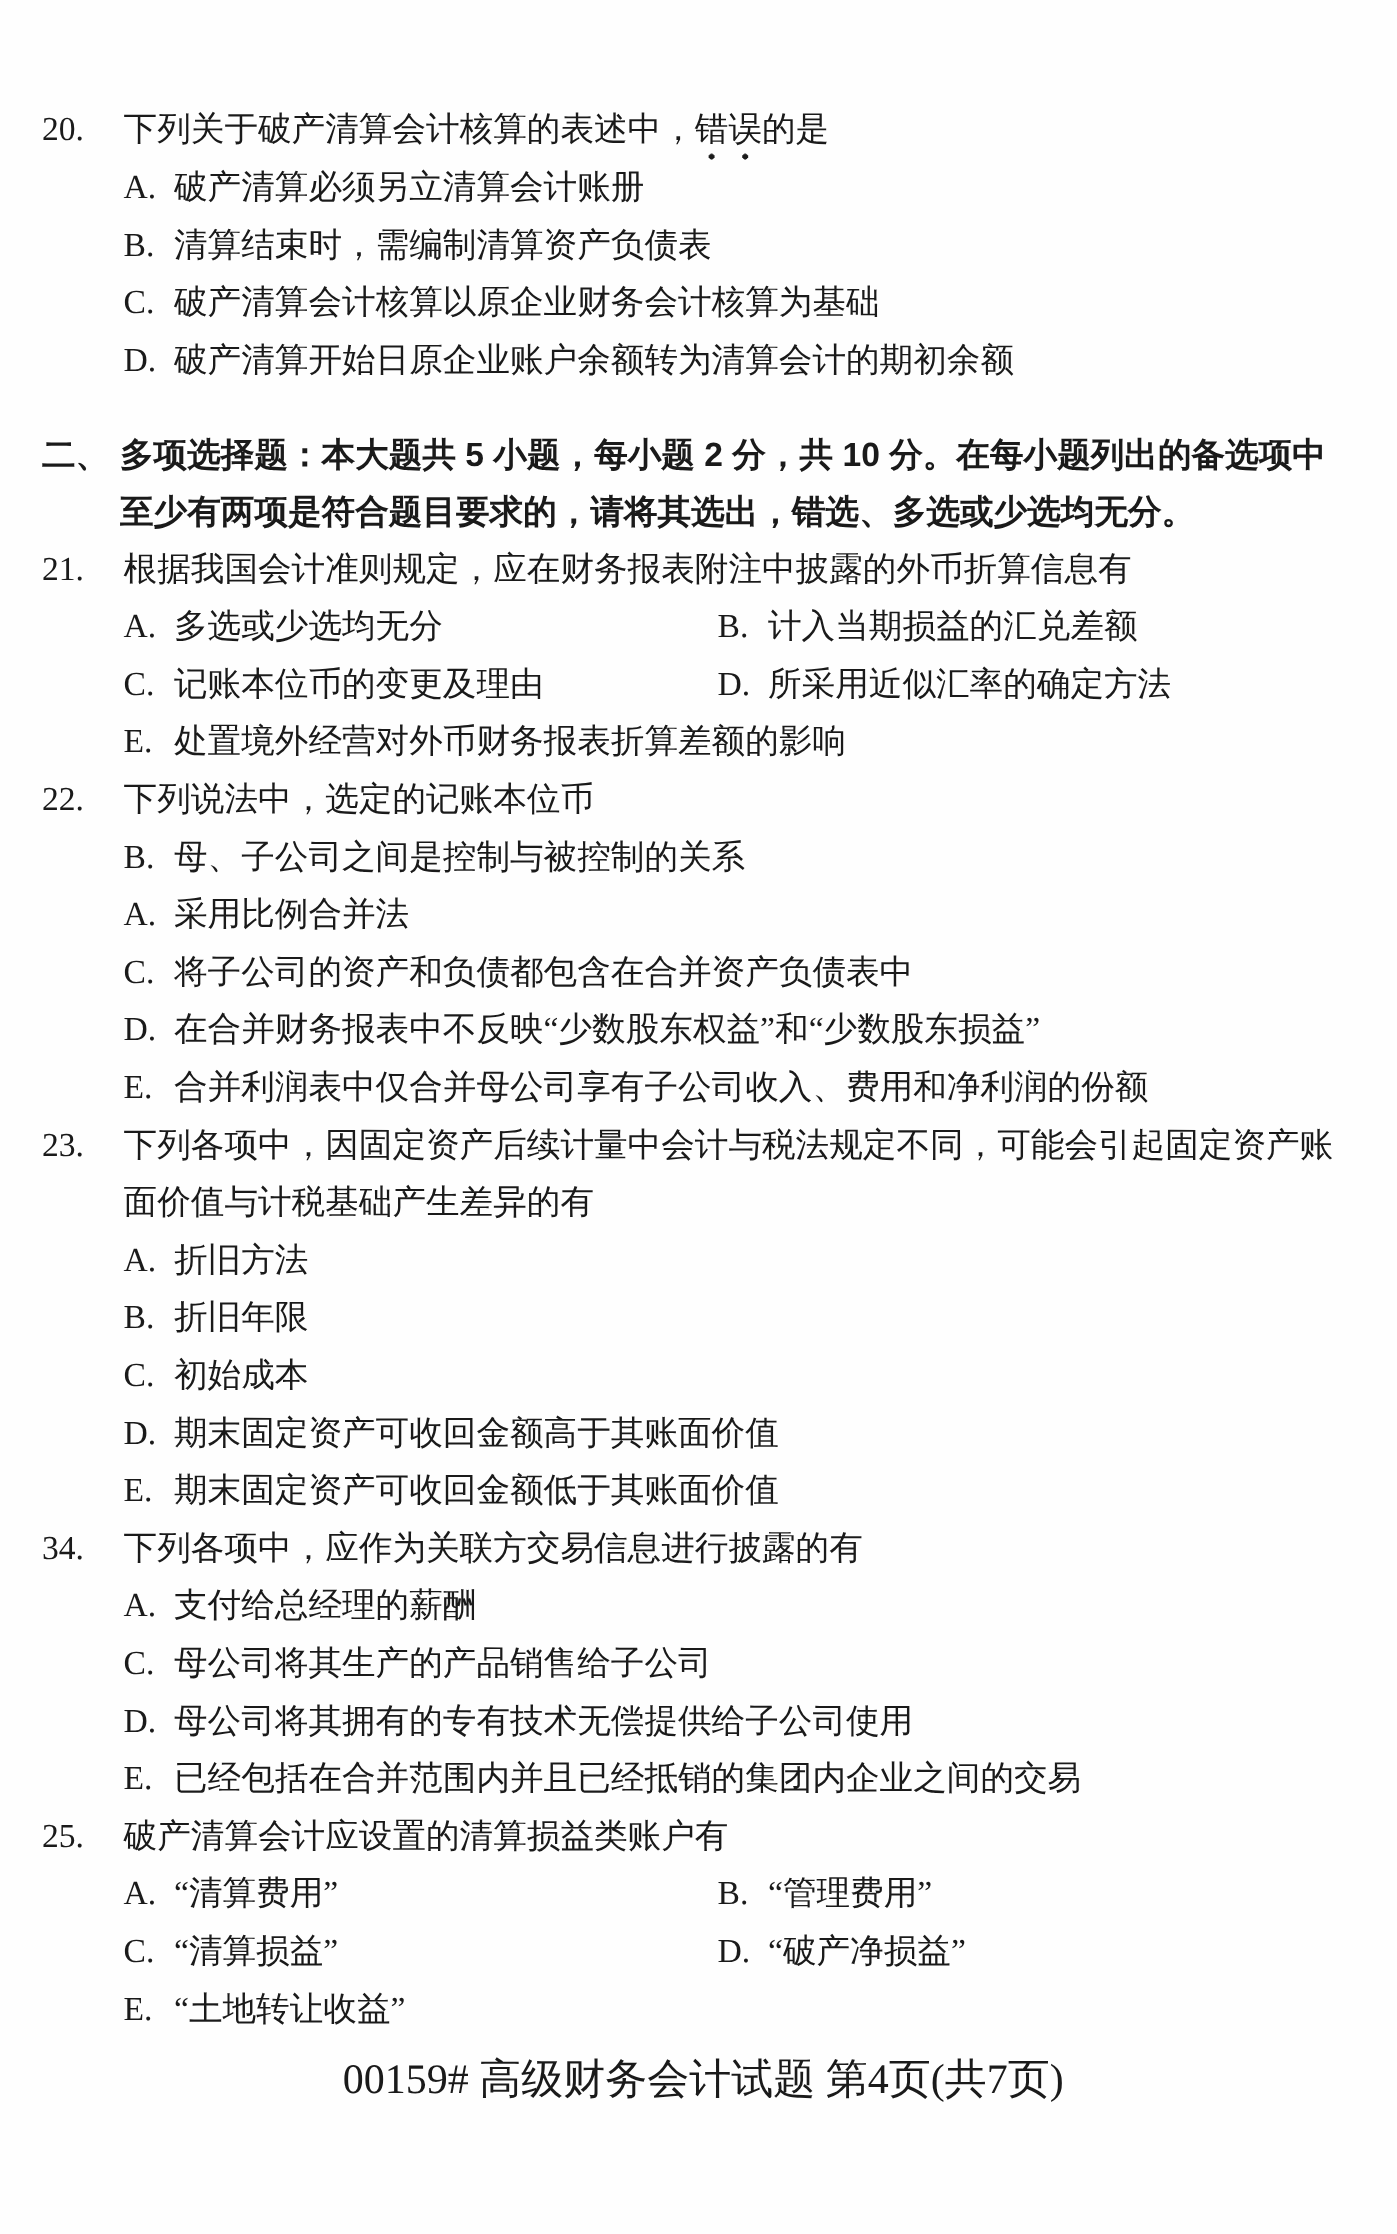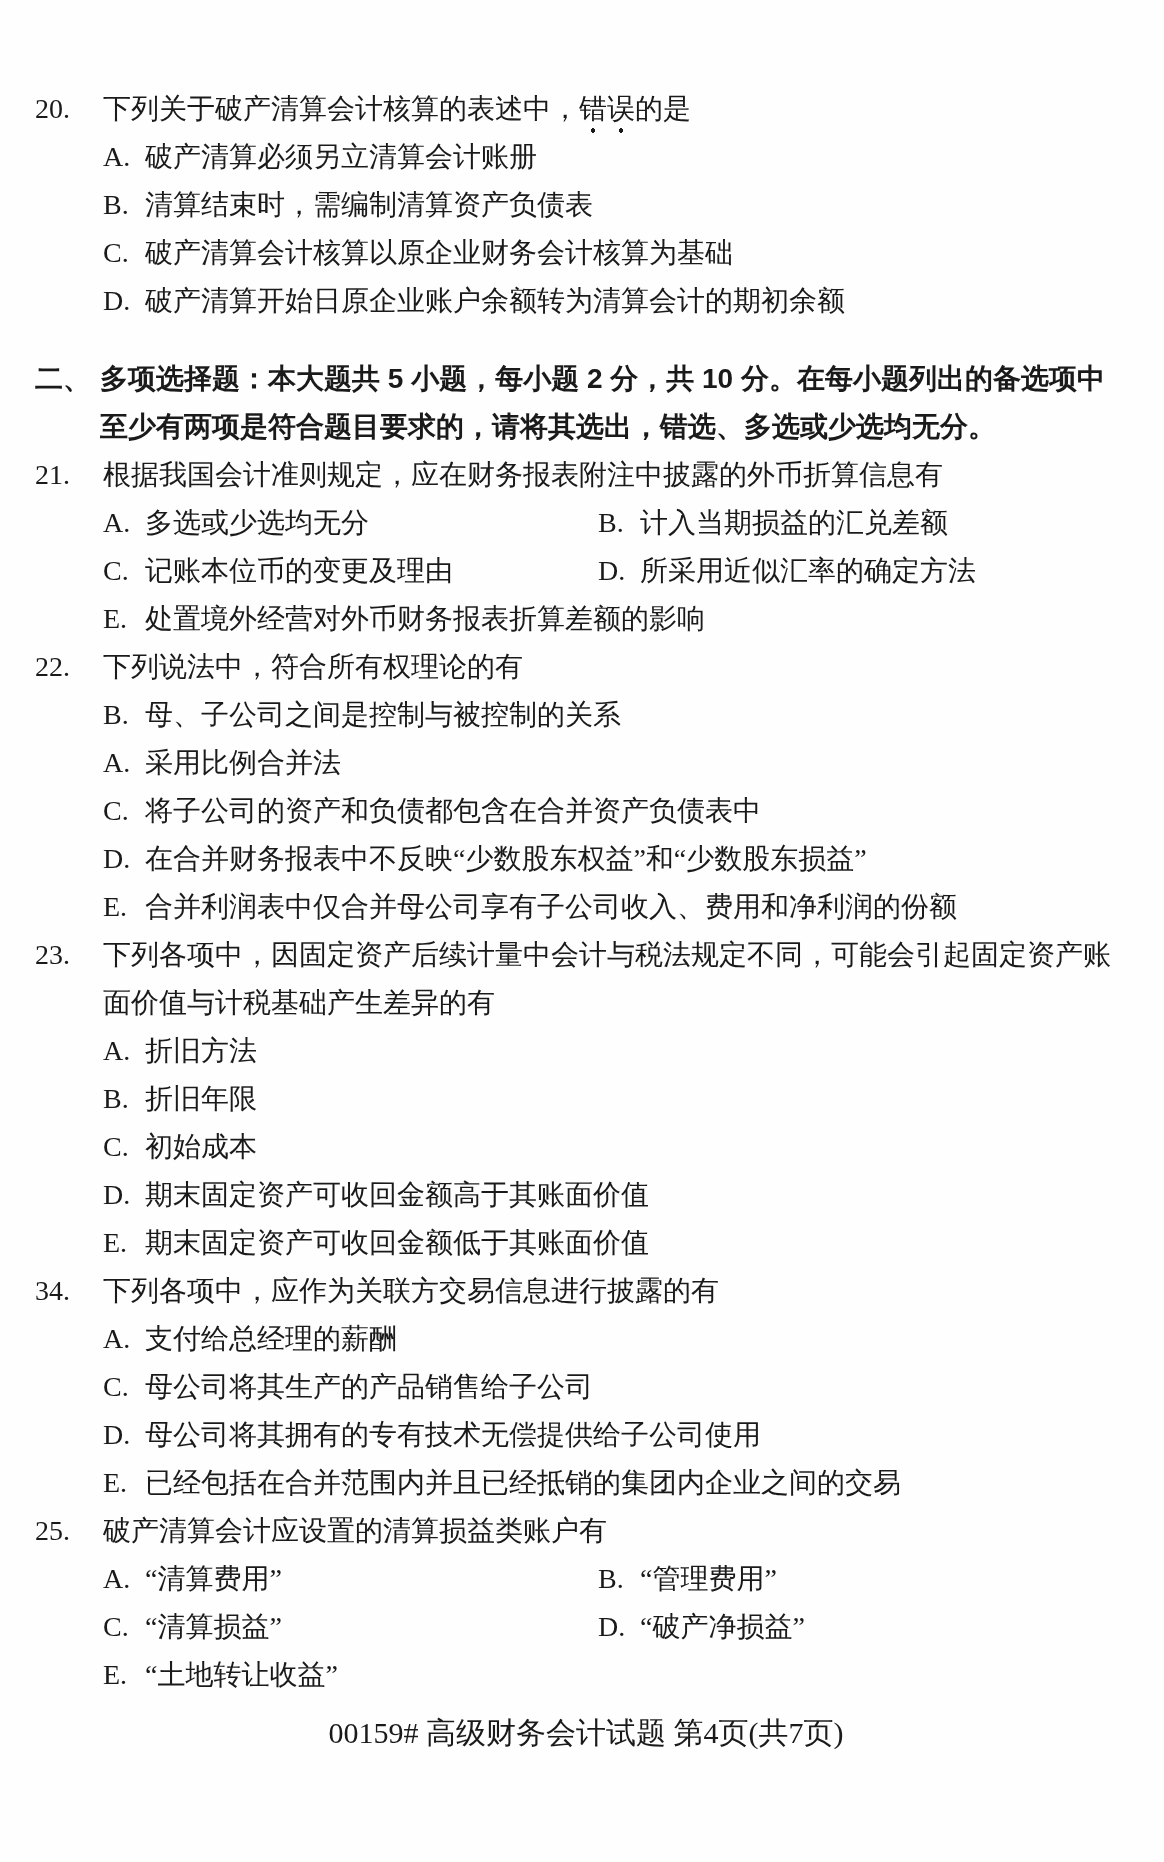--- a/index.html
+++ b/index.html
@@ -45,21 +45,21 @@
   .em-dots {
     padding-bottom: 10px;
     background-image: radial-gradient(circle 2.4px at 14px 3.5px, #1a1a1a 98%, rgba(0,0,0,0) 100%);
     background-size: 28px 7px;
     background-repeat: repeat-x;
     background-position: 0 100%;
   }
   .footer {
     margin-top: 14px;
     text-align: center;
-    font-size: 30px;
+    font-size: 35px;
     line-height: 40px;
   }
 </style>
 </head>
 <body>
 
 <div class="page">
   <div class="content">
 
     <div class="question">
@@ -96,21 +96,21 @@
       <div class="opt">
         <span class="col-a"><span class="opt-label">C.</span><span>记账本位币的变更及理由</span></span><span class="col-b"><span class="opt-label">D.</span><span>所采用近似汇率的确定方法</span></span>
       </div>
       <div class="opt">
         <span class="opt-label">E.</span><span>处置境外经营对外币财务报表折算差额的影响</span>
       </div>
     </div>
 
     <div class="question">
       <span class="qnum">22.</span>
-      <div class="line stem">下列说法中，符合所有权理论的有</div>
+      <div class="line stem">下列说法中，选定的记账本位币</div>
       <div class="opt">
         <span class="opt-label">B.</span><span>母、子公司之间是控制与被控制的关系</span>
       </div>
       <div class="opt">
         <span class="opt-label">A.</span><span>采用比例合并法</span>
       </div>
       <div class="opt">
         <span class="opt-label">C.</span><span>将子公司的资产和负债都包含在合并资产负债表中</span>
       </div>
       <div class="opt">

